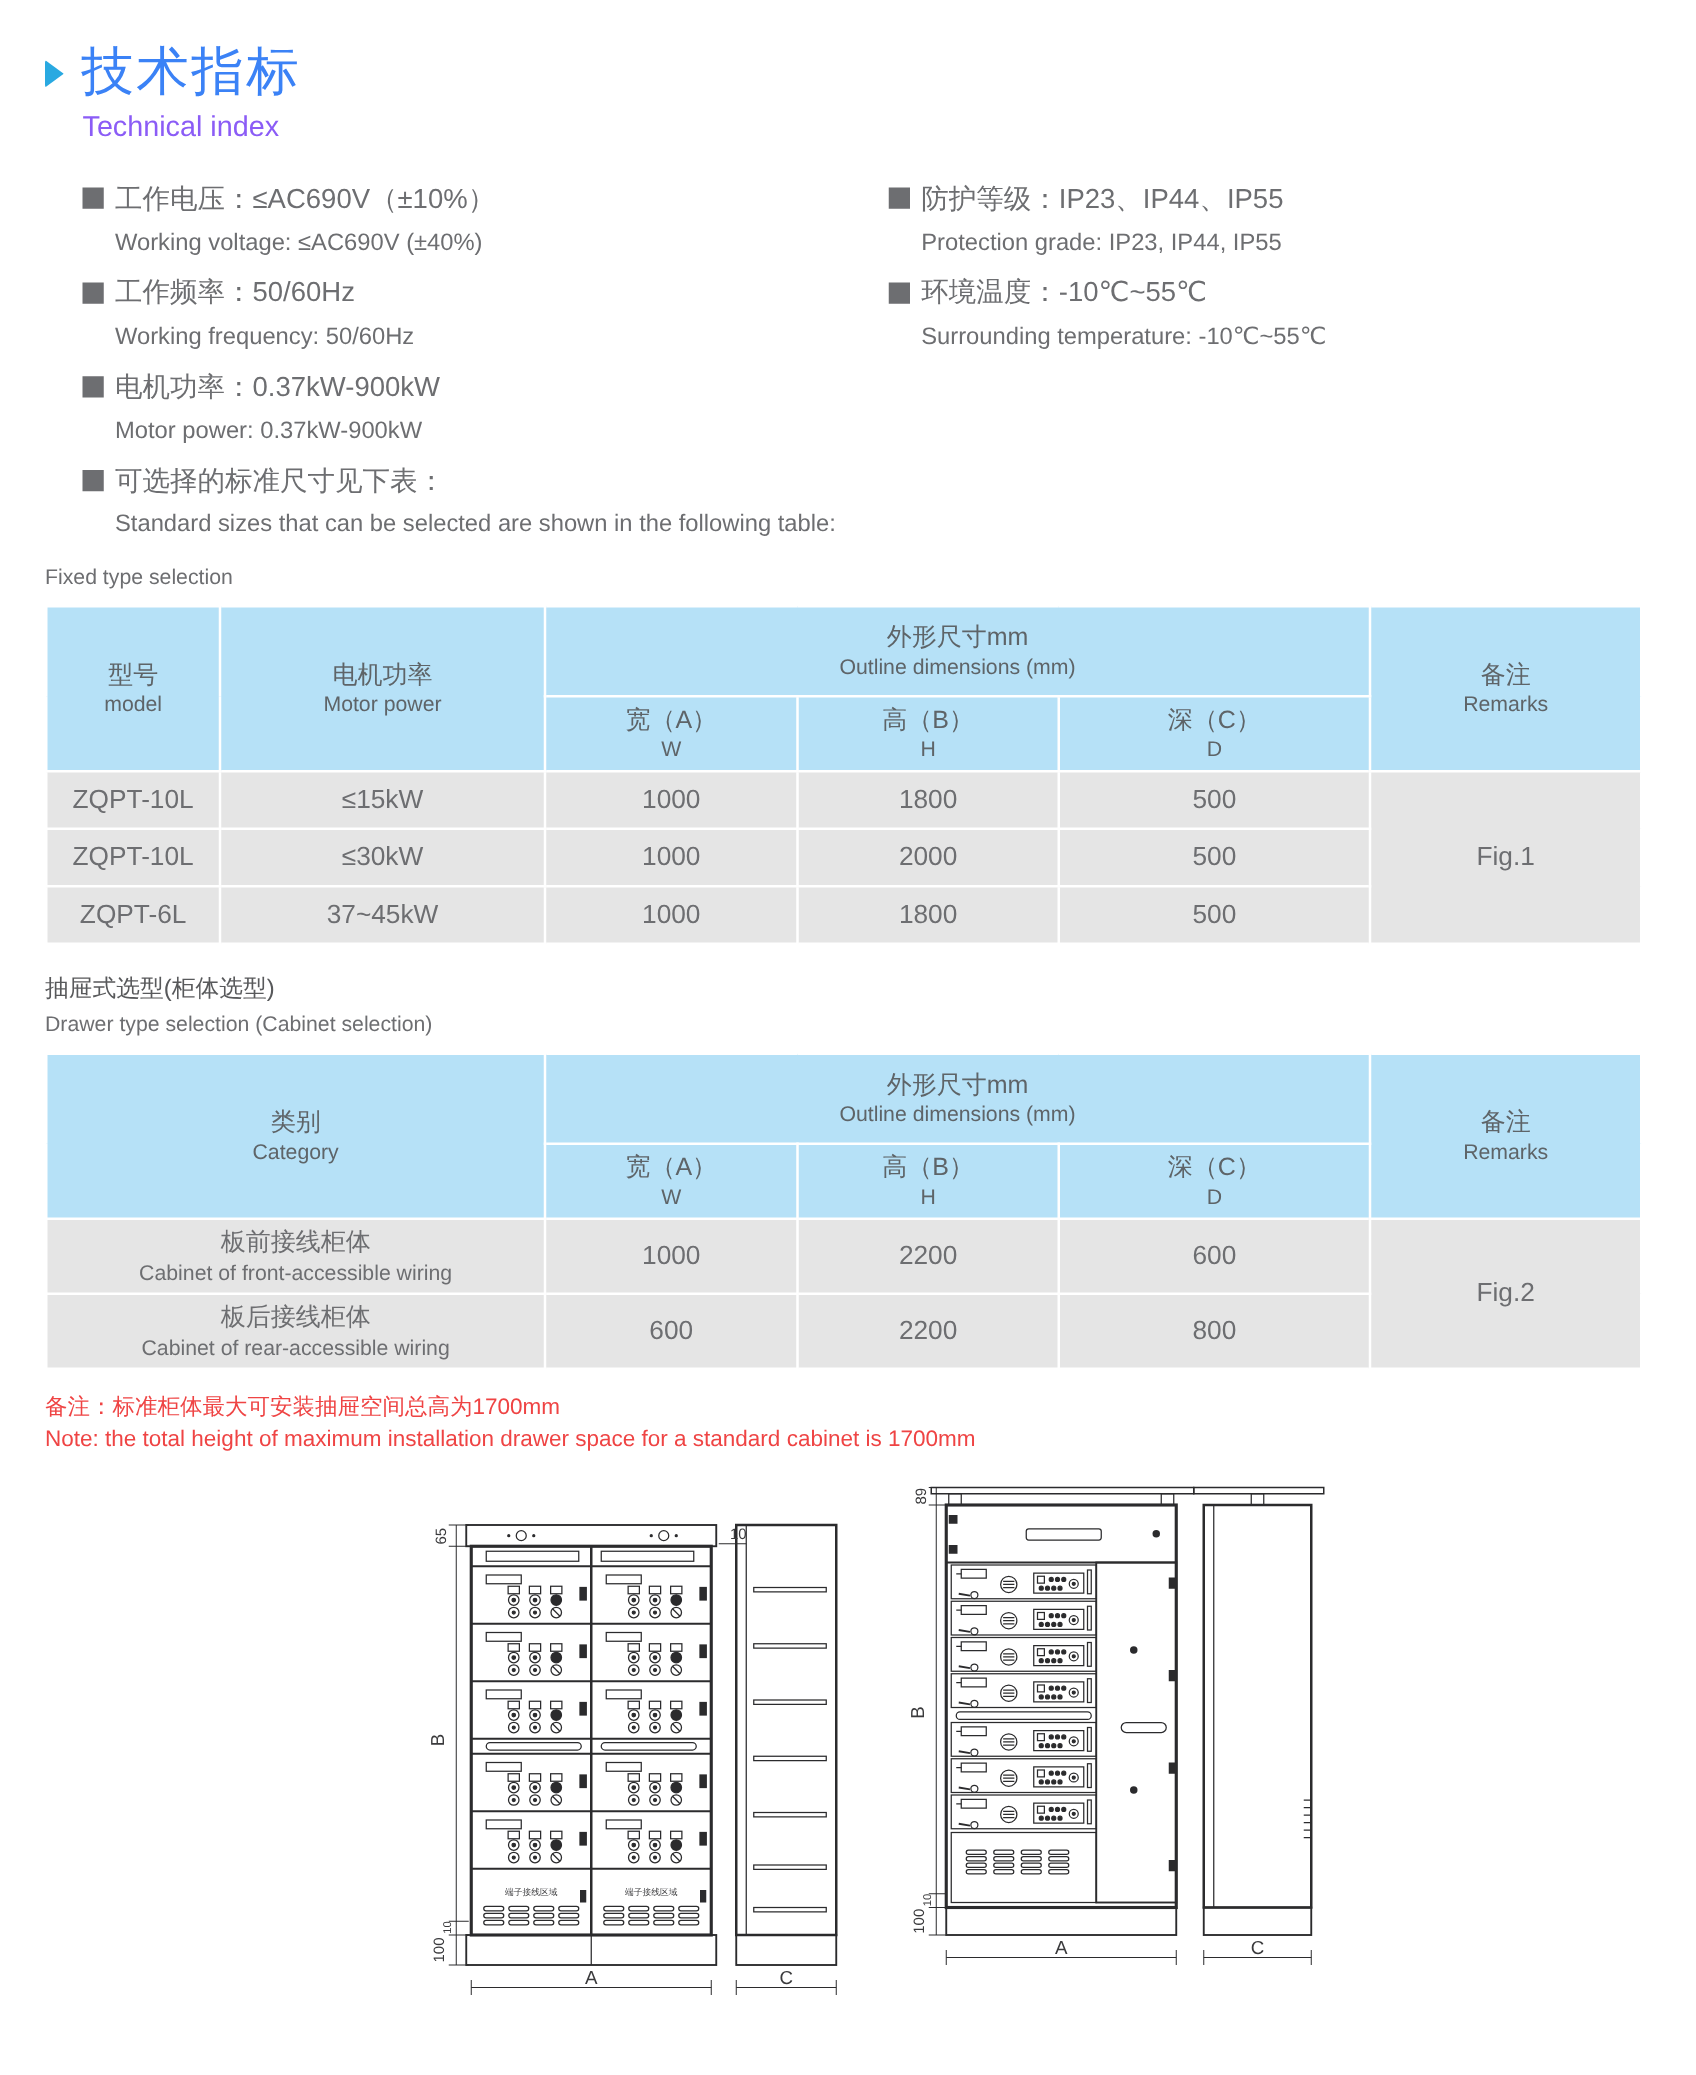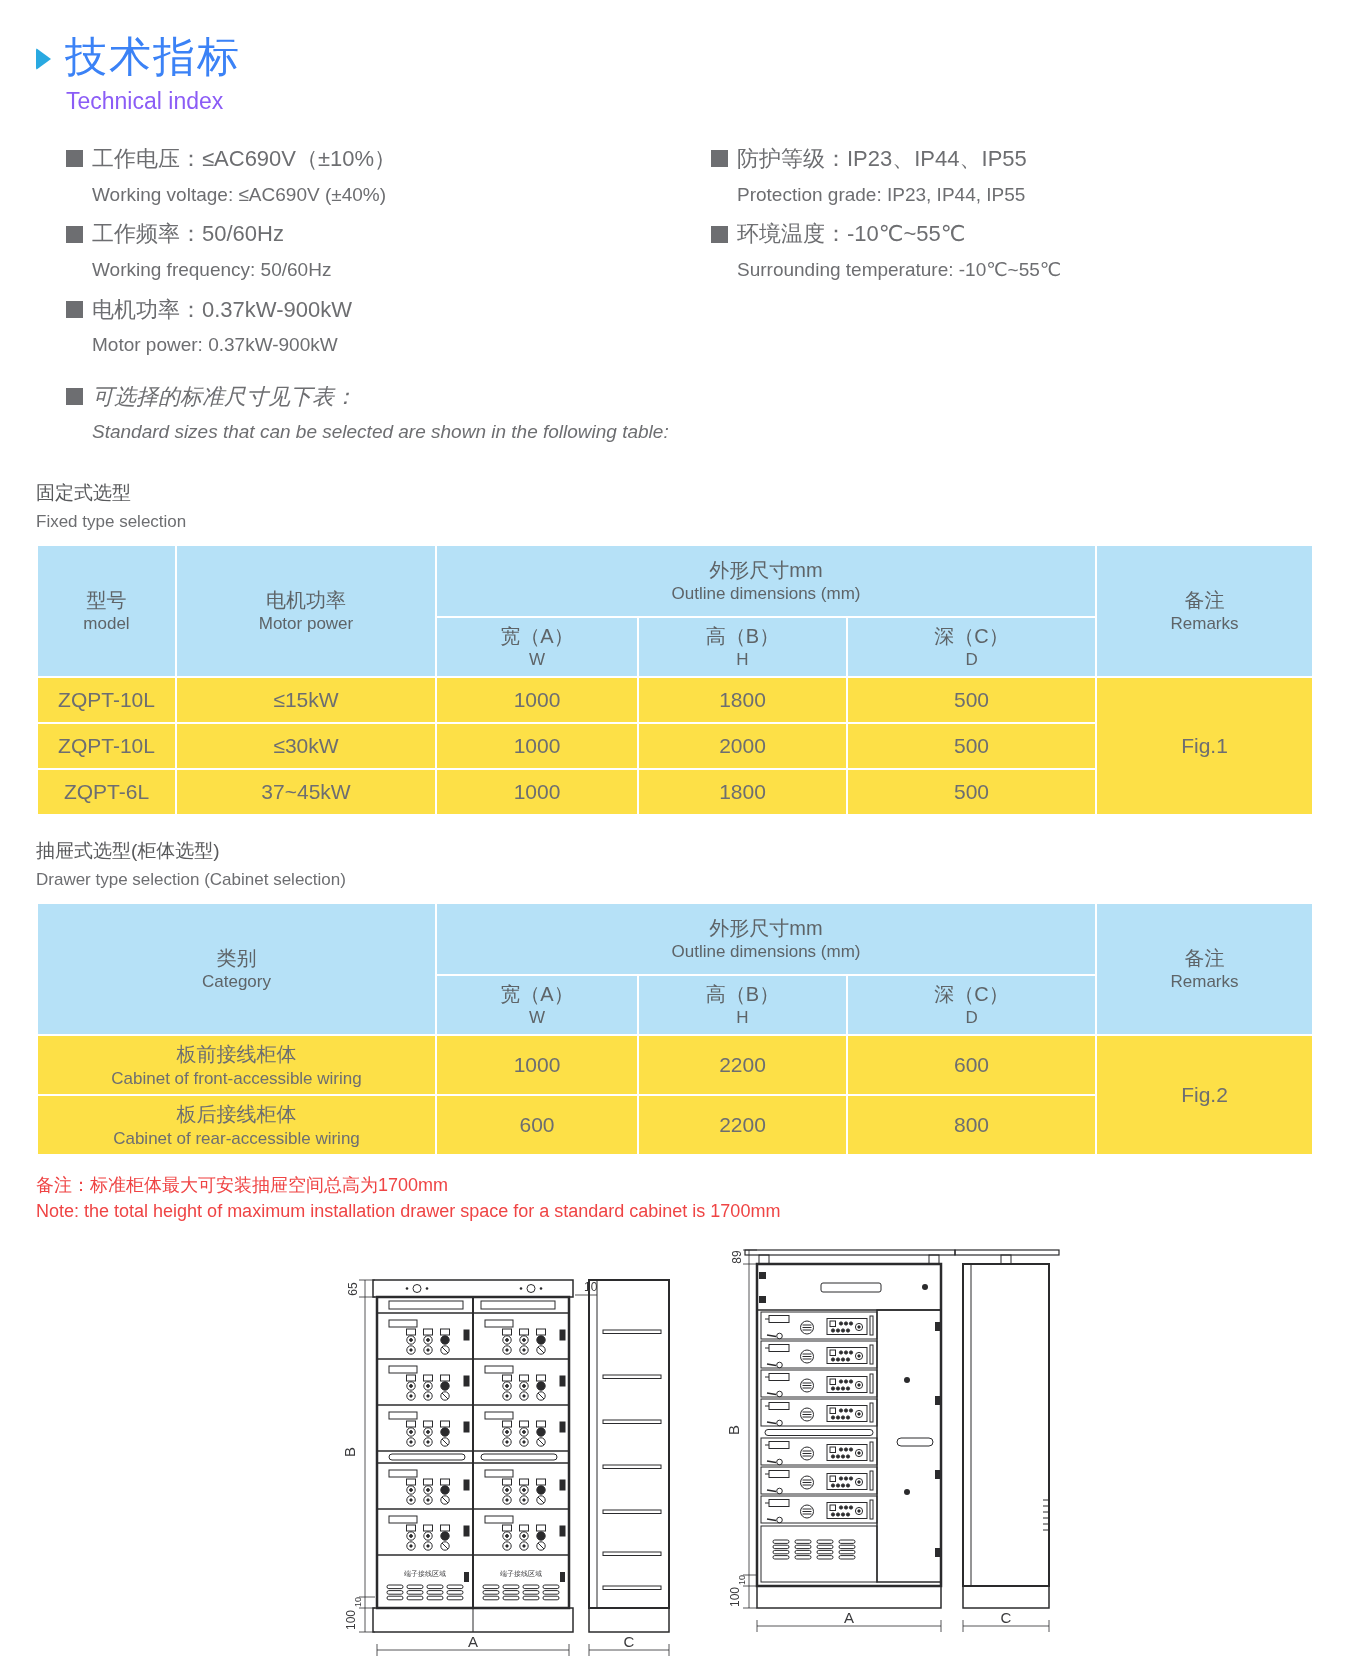--- a/index.html
+++ b/index.html
@@ -15,31 +15,31 @@
   .page-subtitle{font-size:23px;color:#8b5cf6;margin:10px 0 0 30px;}
 
   
   .specs{display:flex;margin:30px 0 0 30px;}
   .specs .col-left{width:645px;}
   .specs .col-right{flex:1;}
   .spec{margin-bottom:13px;}
   .spec-cn{font-size:22px;color:#6d6e71;display:flex;align-items:center;line-height:1.25;}
   .bullet{display:inline-block;width:17px;height:17px;background:#6d6e71;margin-right:9px;flex:0 0 auto;}
   .spec-en{font-size:19px;color:#6d6e71;margin:11px 0 14px 26px;line-height:1.2;}
-  .spec.last{margin-top:26px;font-style:italic;}
+  .spec.last{margin-top:14px;}
 
   
   .sec-title-cn{font-size:19px;color:#58595b;margin-top:22px;}
   .sec-title-en{font-size:17px;color:#6d6e71;margin-top:6px;}
 
   
   table.spec-table{border-collapse:collapse;table-layout:fixed;width:1276px;margin-top:12px;}
   table.spec-table th,table.spec-table td{border:2px solid #fff;text-align:center;vertical-align:middle;padding:0;}
   table.spec-table thead th{background:#b6e1f7;font-weight:normal;color:#5e6468;}
-  table.spec-table tbody td{background:#fde047;color:#6d6e71;}
+  table.spec-table tbody td{background:#e5e5e5;color:#6d6e71;}
   .h-cn{display:block;font-size:20px;line-height:1.3;}
   .h-en{display:block;font-size:17px;line-height:1.3;}
   .cell-num{font-size:21px;}
   .cell-txt{font-size:21px;}
   .cell-cn{display:block;font-size:20px;line-height:1.35;}
   .cell-en{display:block;font-size:17px;line-height:1.25;}
   tr.hdr1 th{height:70px;margin-left:36px;}
   tr.hdr2 th{height:58px;}
   tr.body1 td{height:44px;}
   tr.body2 td{height:58px;}
@@ -109,21 +109,20 @@
         <div class="spec">
           <div class="spec-cn">
               <span class="bullet"></span>
               <span>环境温度：-10℃~55℃</span>
             </div>
           <div class="spec-en">Surrounding temperature: -10℃~55℃</div>
         </div>
       </div>
     </div>
 
-    <div class="sec-title-cn">固定式选型</div>
     <div class="sec-title-en">Fixed type selection</div>
 
     <table class="spec-table">
       <colgroup>
           <col style="width:139px">
           <col style="width:260px">
           <col style="width:202px">
           <col style="width:209px">
           <col style="width:249px">
           <col style="width:217px">

